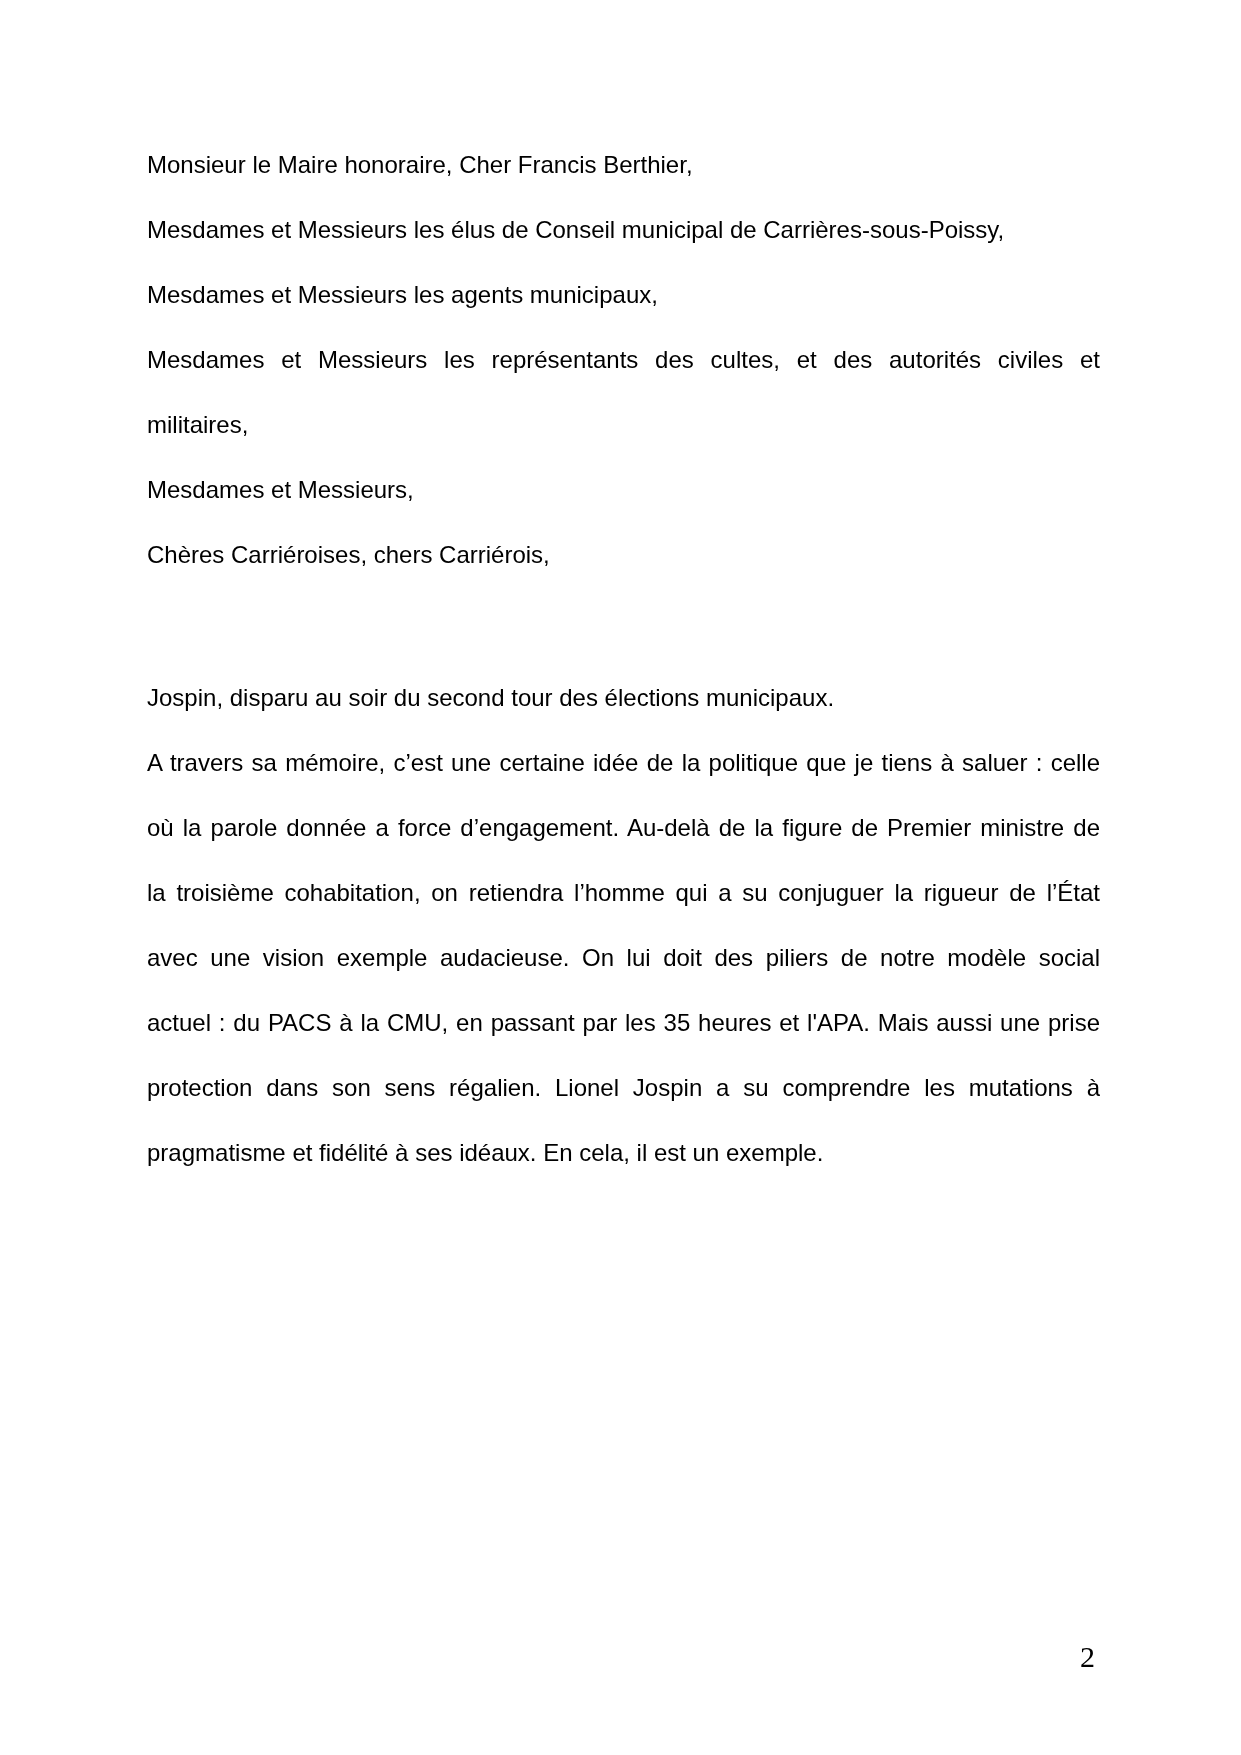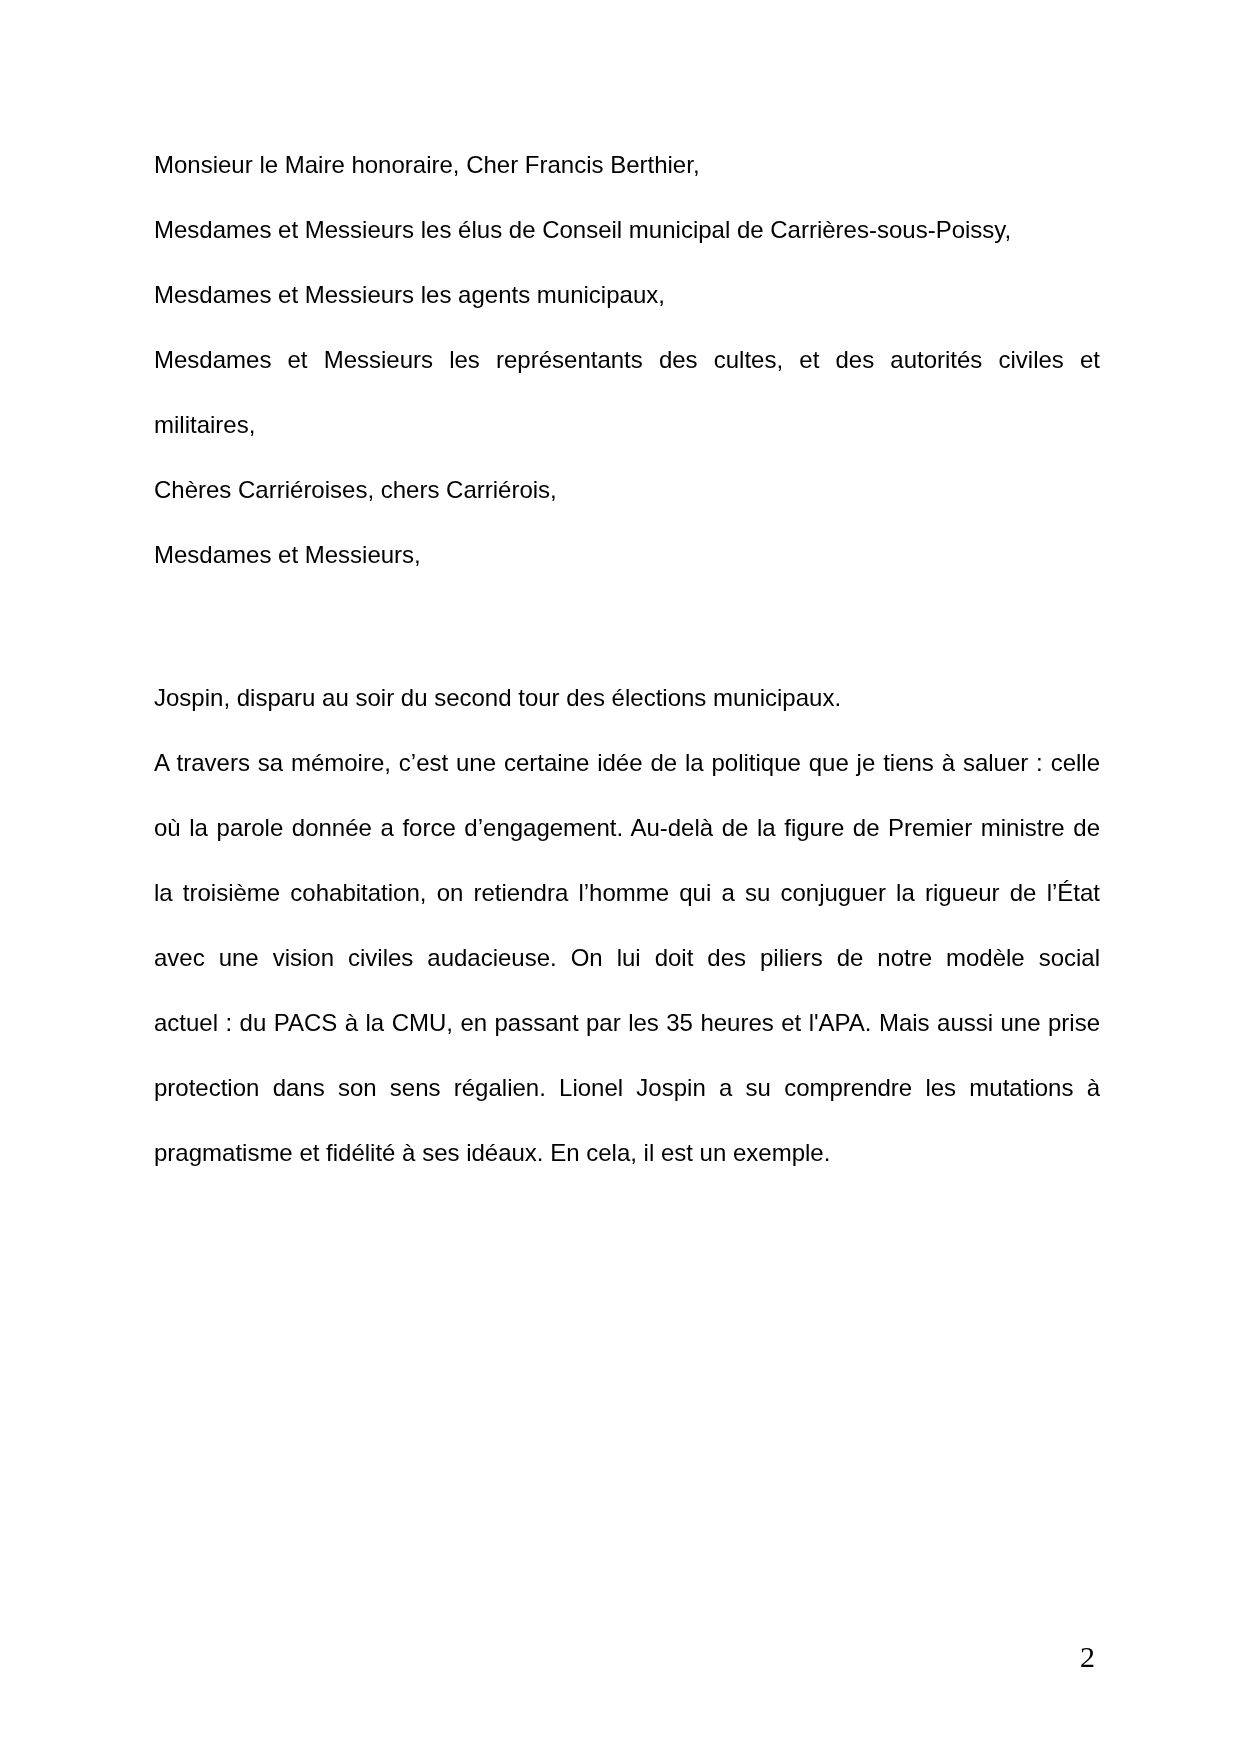--- a/index.html
+++ b/index.html
@@ -10,21 +10,21 @@
   }
   .page {
     position: relative;
     width: 1241px; height: 1755px;
     background: #ffffff;
     overflow: hidden;
     color: #000000;
   }
   .content {
     position: absolute;
-    left: 154px; right: 141px; top: 132px;
+    left: 147px; right: 141px; top: 132px;
     font-size: 24px;
     color: #000000;
   }
   .block { margin: 0; padding: 0; }
   .line {
     height: 65px;
     line-height: 65px;
     overflow: hidden;
     white-space: normal;
     text-align: left;
@@ -56,33 +56,33 @@
         <div class="line">Mesdames et Messieurs les élus de Conseil municipal de Carrières-sous-Poissy,</div>
       </div>
       <div class="block">
         <div class="line">Mesdames et Messieurs les agents municipaux,</div>
       </div>
       <div class="block">
         <div class="line fill">Mesdames et Messieurs les représentants des cultes, et des autorités civiles et</div>
         <div class="line">militaires,</div>
       </div>
       <div class="block">
-        <div class="line">Chères Carriéroises, chers Carriérois,</div>
+        <div class="line">Mesdames et Messieurs,</div>
       </div>
       <div class="block">
-        <div class="line">Mesdames et Messieurs,</div>
+        <div class="line">Chères Carriéroises, chers Carriérois,</div>
       </div>
       <div class="block spacer"></div>
       <div class="block">
         <div class="line">Jospin, disparu au soir du second tour des élections municipaux.</div>
       </div>
       <div class="block">
         <div class="line fill">A travers sa mémoire, c’est une certaine idée de la politique que je tiens à saluer : celle</div>
         <div class="line fill">où la parole donnée a force d’engagement. Au-delà de la figure de Premier ministre de</div>
         <div class="line fill">la troisième cohabitation, on retiendra l’homme qui a su conjuguer la rigueur de l’État</div>
-        <div class="line fill">avec une vision civiles audacieuse. On lui doit des piliers de notre modèle social</div>
+        <div class="line fill">avec une vision exemple audacieuse. On lui doit des piliers de notre modèle social</div>
         <div class="line fill">actuel : du PACS à la CMU, en passant par les 35 heures et l'APA. Mais aussi une prise</div>
         <div class="line fill">protection dans son sens régalien. Lionel Jospin a su comprendre les mutations à</div>
         <div class="line">pragmatisme et fidélité à ses idéaux. En cela, il est un exemple.</div>
       </div>
     </div>
   <div class="footer">2</div>
 </div>
 
 </body></html>

